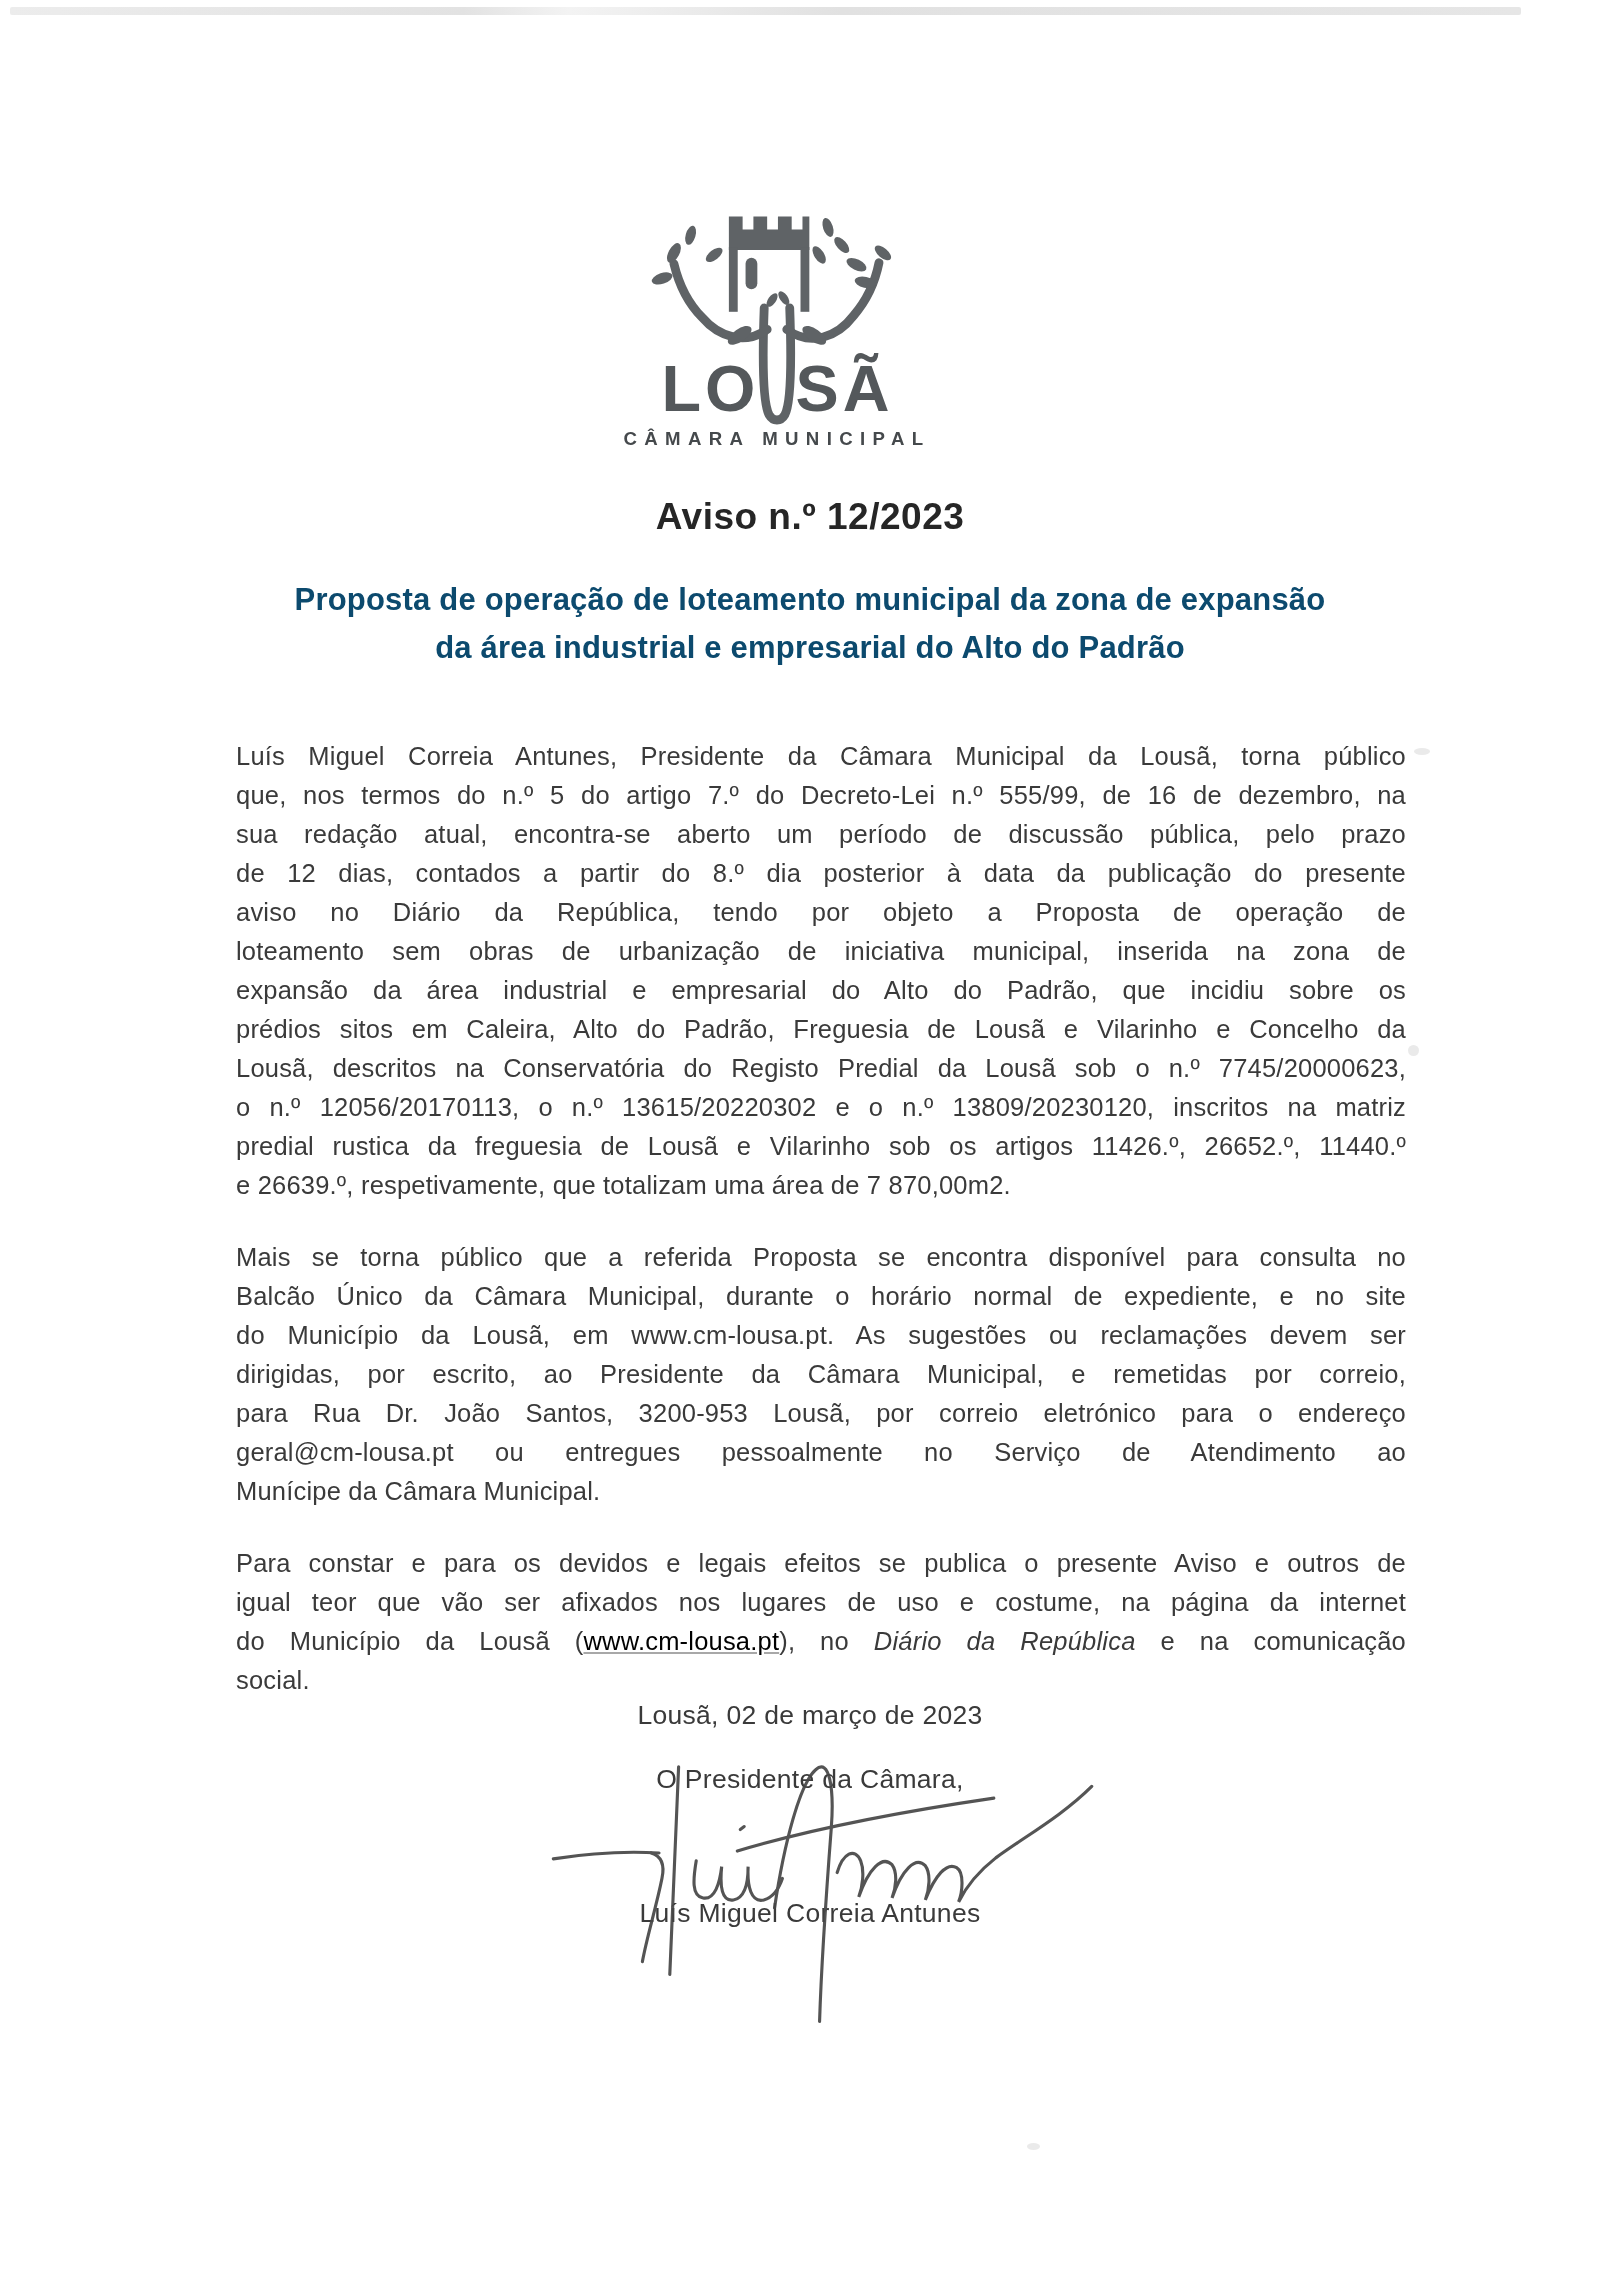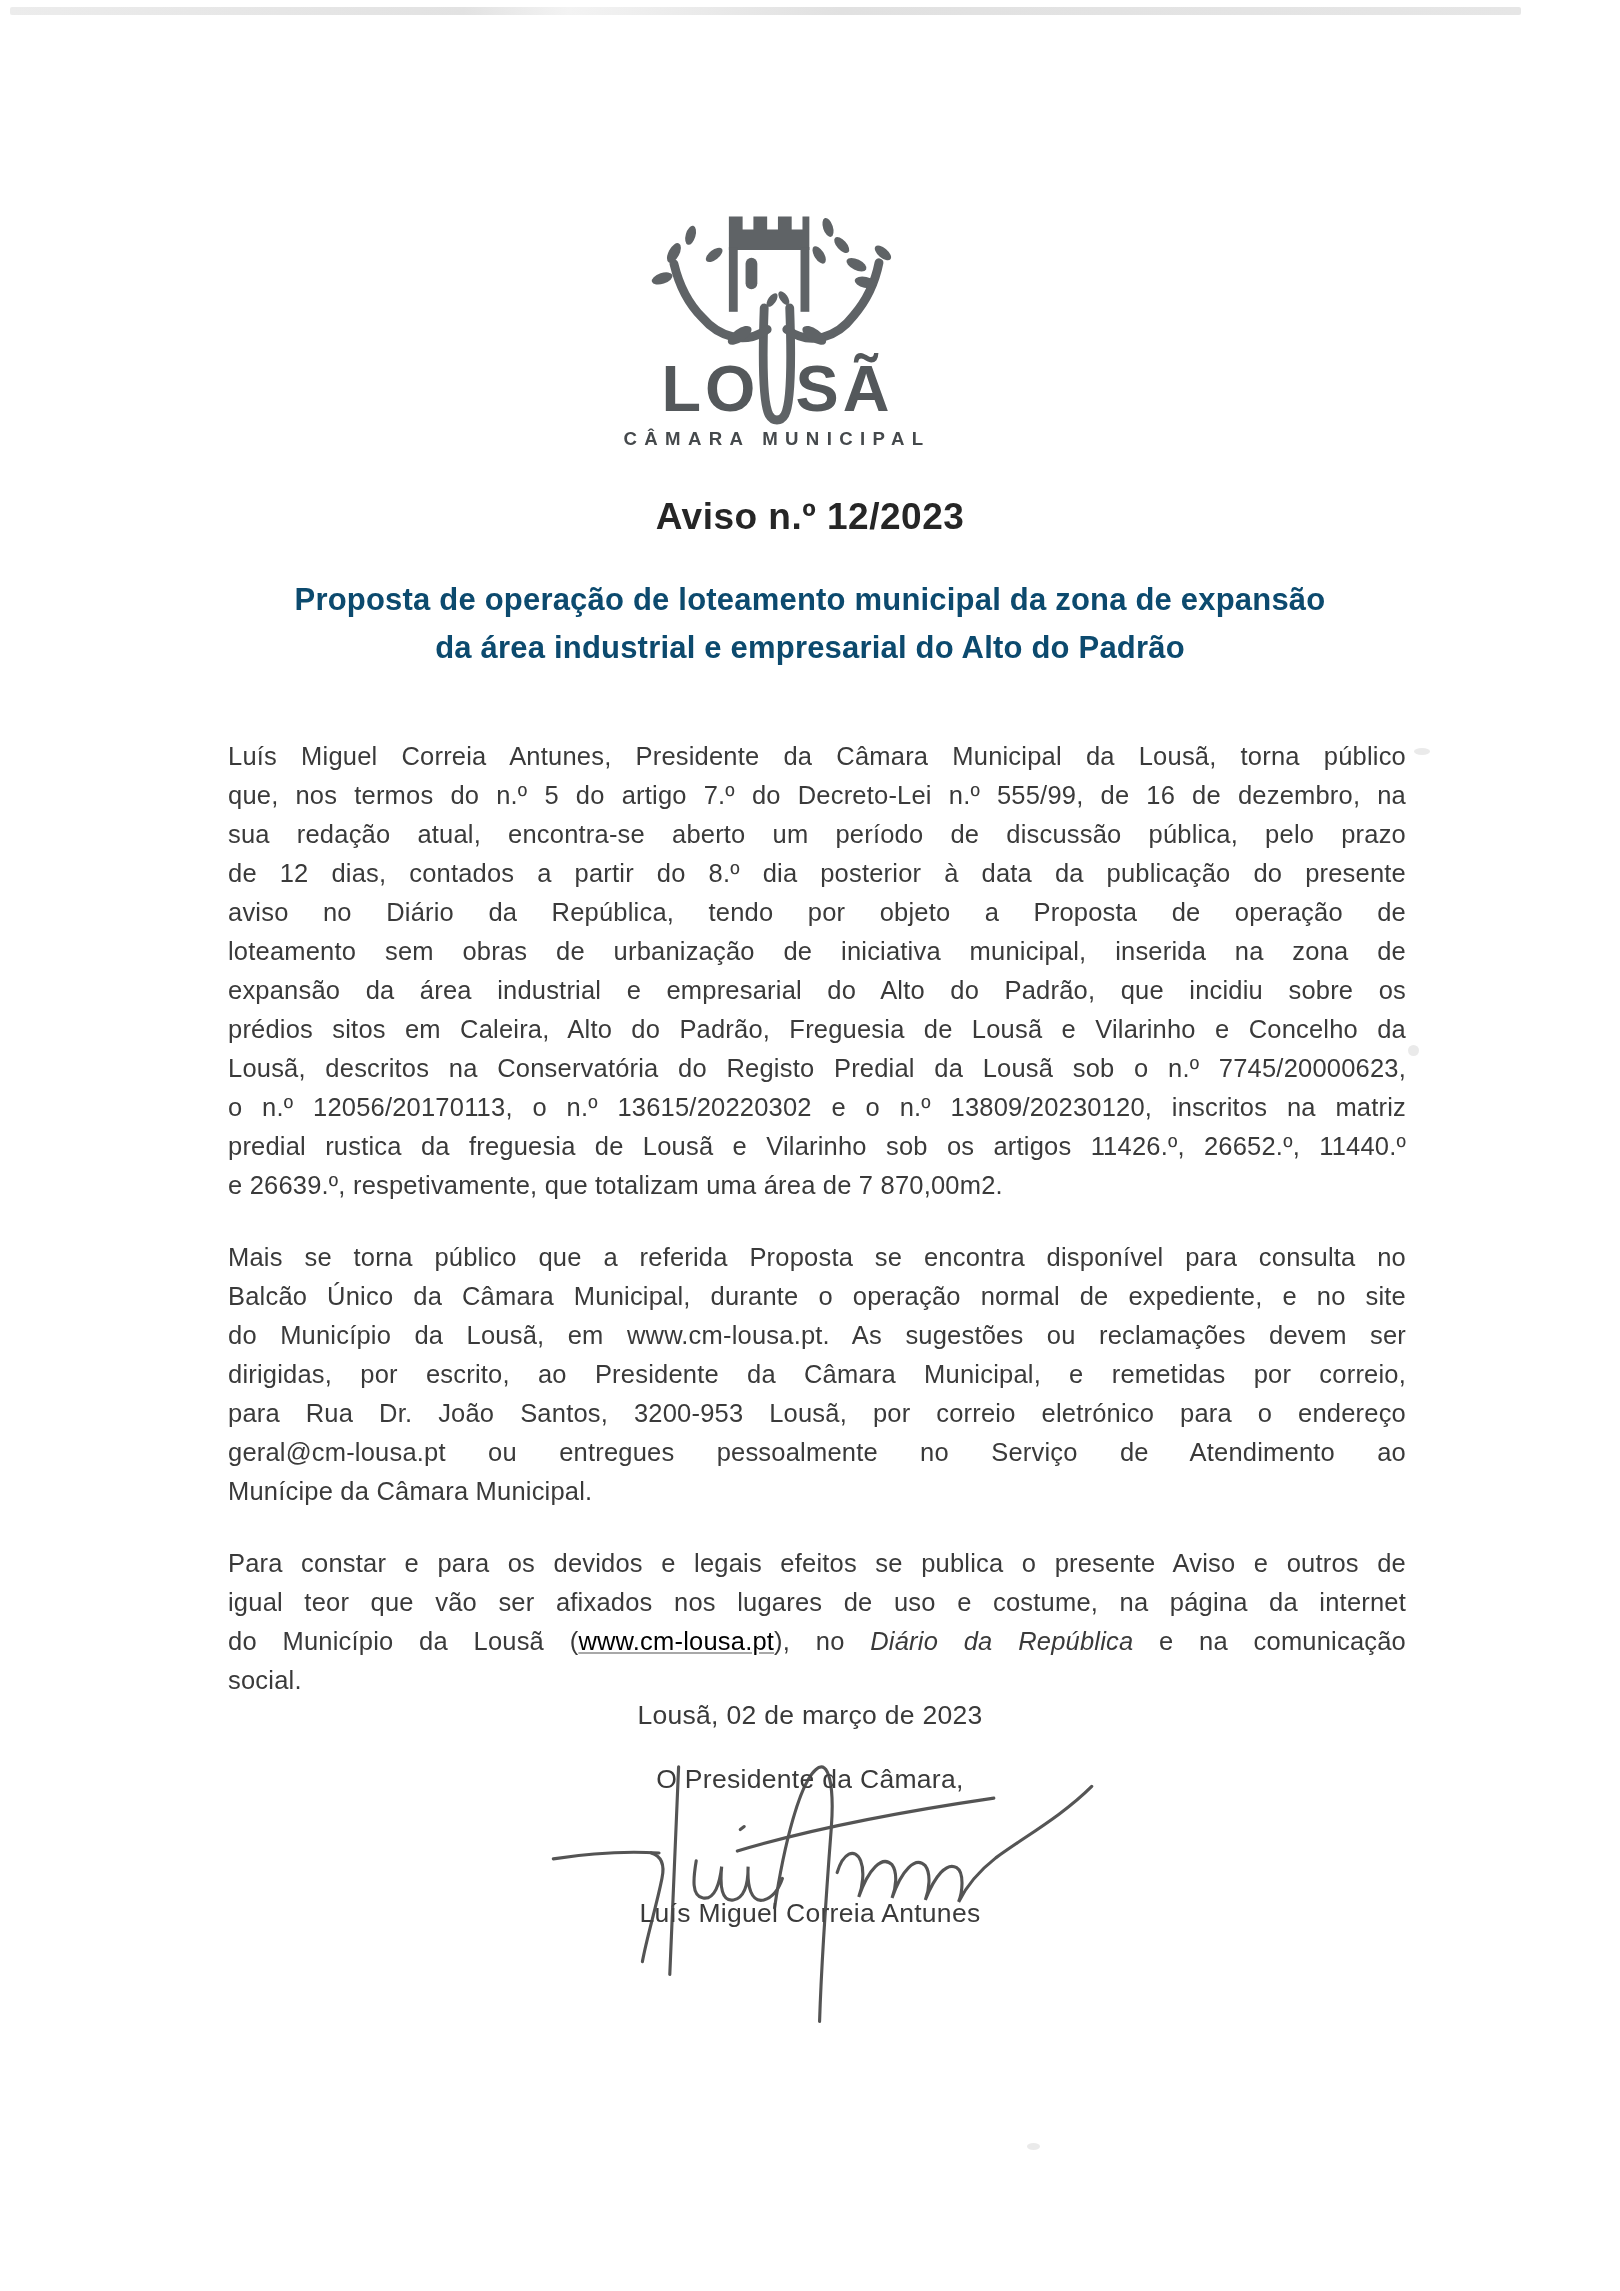--- a/index.html
+++ b/index.html
@@ -27,21 +27,21 @@
   }
   .doc-subtitle{
     position:absolute;left:0;top:576px;width:100%;
     text-align:center;font-size:31px;font-weight:bold;color:#0c4a6e;
     line-height:48px;letter-spacing:0.2px;
   }
   .body-block{
     position:absolute;left:228px;top:737px;width:1178px;
     color:#3a3a3a;font-size:25.5px;
   }
-  .para{margin:0 0 33px 0;}
+  .para{margin:0 0 33px 8px;}
   .bline{
     line-height:39px;
     text-align:justify;
     text-align-last:justify;
     white-space:normal;
     letter-spacing:0.2px;
   }
   .bline.last{text-align-last:left;}
   .doclink{color:#000000;text-decoration:underline;text-decoration-color:#a8a8a8;}
   .ital{font-style:italic;}
@@ -126,21 +126,21 @@
         <div class="bline">loteamento sem obras de urbanização de iniciativa municipal, inserida na zona de</div>
         <div class="bline">expansão da área industrial e empresarial do Alto do Padrão, que incidiu sobre os</div>
         <div class="bline">prédios sitos em Caleira, Alto do Padrão, Freguesia de Lousã e Vilarinho e Concelho da</div>
         <div class="bline">Lousã, descritos na Conservatória do Registo Predial da Lousã sob o n.º 7745/20000623,</div>
         <div class="bline">o n.º 12056/20170113, o n.º 13615/20220302 e o n.º 13809/20230120, inscritos na matriz</div>
         <div class="bline">predial rustica da freguesia de Lousã e Vilarinho sob os artigos 11426.º, 26652.º, 11440.º</div>
         <div class="bline last">e 26639.º, respetivamente, que totalizam uma área de 7 870,00m2.</div>
       </div>
     <div class="para">
         <div class="bline">Mais se torna público que a referida Proposta se encontra disponível para consulta no</div>
-        <div class="bline">Balcão Único da Câmara Municipal, durante o operação normal de expediente, e no site</div>
+        <div class="bline">Balcão Único da Câmara Municipal, durante o horário normal de expediente, e no site</div>
         <div class="bline">do Município da Lousã, em www.cm-lousa.pt. As sugestões ou reclamações devem ser</div>
         <div class="bline">dirigidas, por escrito, ao Presidente da Câmara Municipal, e remetidas por correio,</div>
         <div class="bline">para Rua Dr. João Santos, 3200-953 Lousã, por correio eletrónico para o endereço</div>
         <div class="bline">geral@cm-lousa.pt ou entregues pessoalmente no Serviço de Atendimento ao</div>
         <div class="bline last">Munícipe da Câmara Municipal.</div>
       </div>
     <div class="para">
         <div class="bline">Para constar e para os devidos e legais efeitos se publica o presente Aviso e outros de</div>
         <div class="bline">igual teor que vão ser afixados nos lugares de uso e costume, na página da internet</div>
         <div class="bline">do Município da Lousã (<span class="doclink">www.cm-lousa.pt</span>), no <span class="ital">Diário da República</span> e na comunicação</div>

